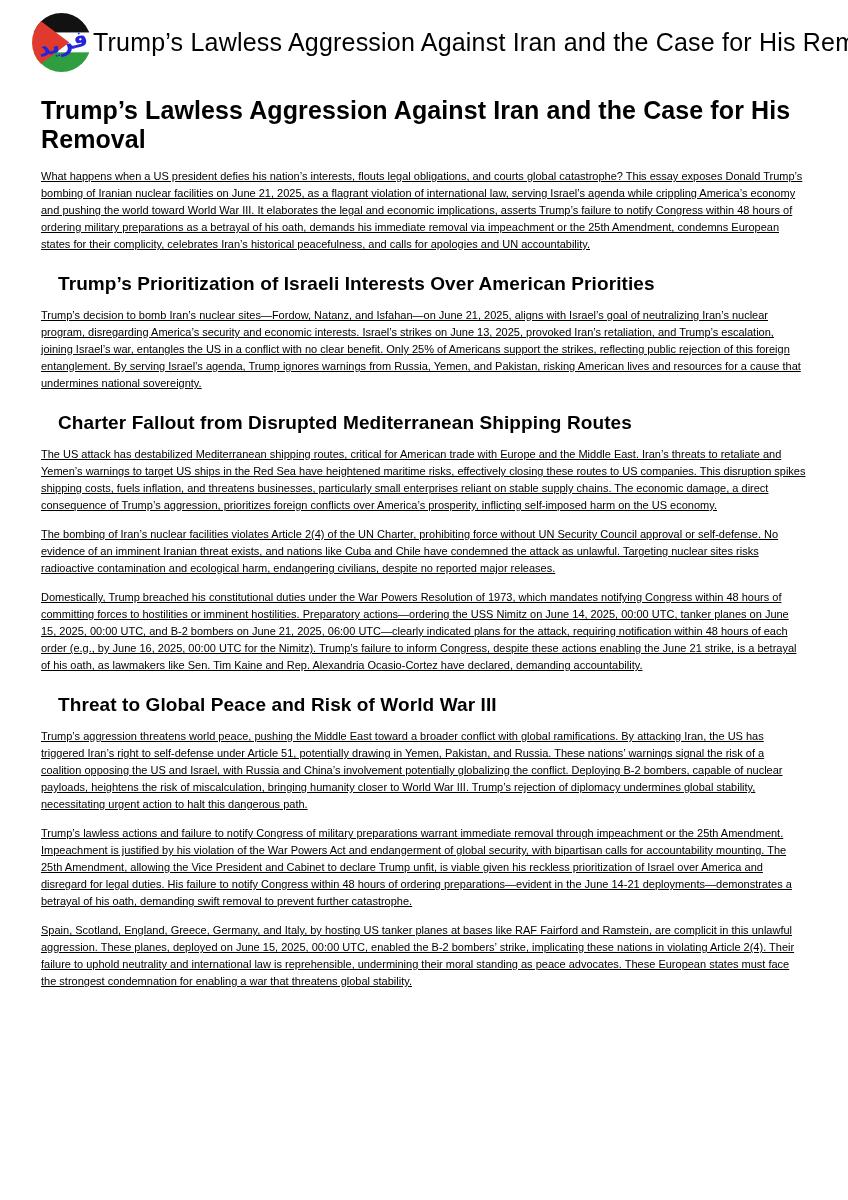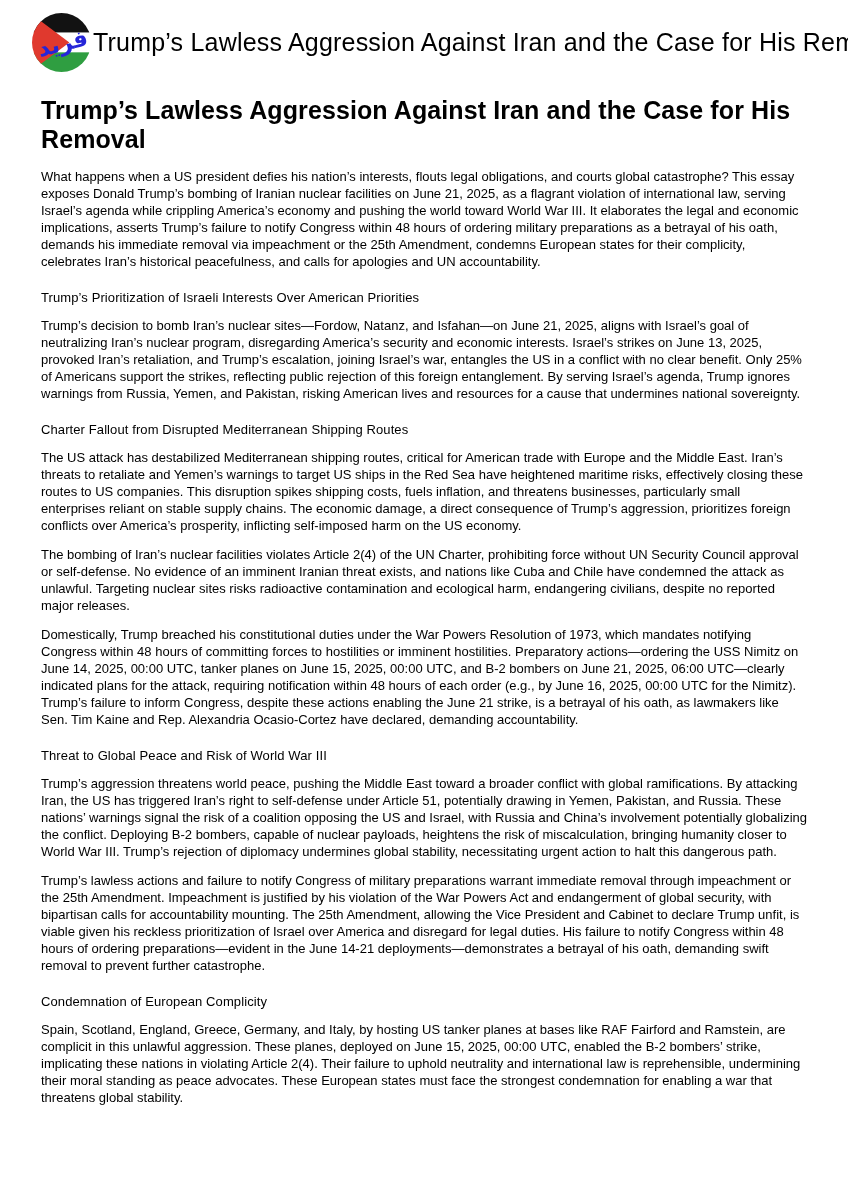--- a/index.html
+++ b/index.html
@@ -41,29 +41,30 @@
     width: 848px;
   }
   h1.article-title {
     font-size: 25px;
     line-height: 1.16;
     font-weight: 700;
     margin: 24px 0 14px 0;
     letter-spacing: 0.1px;
   }
   h2.section-heading, h2[data-name="section-heading"] {
-    font-size: 13px;
-    font-weight: 400;
-    margin: 20px 0 10px 0;
+    font-size: 19px;
+    font-weight: 700;
+    margin: 20px 0 10px 17px;
     letter-spacing: 0.1px;
   }
   p {
-    font-size: 13px;
+    font-size: 11px;
     line-height: 17px;
     margin: 12px 0;
+    text-decoration: underline;
   }
 </style>
 </head>
 <body>
 
 <header class="site-header" data-name="site-header">
   <svg class="logo" data-name="palestine-flag-logo-icon" viewBox="0 0 60 60" aria-hidden="true">
     <defs>
       <clipPath id="logoClip">
           <circle cx="30" cy="30" r="30"></circle>
@@ -86,16 +87,15 @@
   <div data-name="sections">
       <h2 data-name="section-heading">Trump’s Prioritization of Israeli Interests Over American Priorities</h2>
       <p data-name="section-paragraph">Trump’s decision to bomb Iran’s nuclear sites—Fordow, Natanz, and Isfahan—on June 21, 2025, aligns with Israel’s goal of neutralizing Iran’s nuclear program, disregarding America’s security and economic interests. Israel’s strikes on June 13, 2025, provoked Iran’s retaliation, and Trump’s escalation, joining Israel’s war, entangles the US in a conflict with no clear benefit. Only 25% of Americans support the strikes, reflecting public rejection of this foreign entanglement. By serving Israel’s agenda, Trump ignores warnings from Russia, Yemen, and Pakistan, risking American lives and resources for a cause that undermines national sovereignty.</p>
       <h2 data-name="section-heading">Charter Fallout from Disrupted Mediterranean Shipping Routes</h2>
       <p data-name="section-paragraph">The US attack has destabilized Mediterranean shipping routes, critical for American trade with Europe and the Middle East. Iran’s threats to retaliate and Yemen’s warnings to target US ships in the Red Sea have heightened maritime risks, effectively closing these routes to US companies. This disruption spikes shipping costs, fuels inflation, and threatens businesses, particularly small enterprises reliant on stable supply chains. The economic damage, a direct consequence of Trump’s aggression, prioritizes foreign conflicts over America’s prosperity, inflicting self-imposed harm on the US economy.</p>
       <p data-name="section-paragraph">The bombing of Iran’s nuclear facilities violates Article 2(4) of the UN Charter, prohibiting force without UN Security Council approval or self-defense. No evidence of an imminent Iranian threat exists, and nations like Cuba and Chile have condemned the attack as unlawful. Targeting nuclear sites risks radioactive contamination and ecological harm, endangering civilians, despite no reported major releases.</p>
       <p data-name="section-paragraph">Domestically, Trump breached his constitutional duties under the War Powers Resolution of 1973, which mandates notifying Congress within 48 hours of committing forces to hostilities or imminent hostilities. Preparatory actions—ordering the USS Nimitz on June 14, 2025, 00:00 UTC, tanker planes on June 15, 2025, 00:00 UTC, and B-2 bombers on June 21, 2025, 06:00 UTC—clearly indicated plans for the attack, requiring notification within 48 hours of each order (e.g., by June 16, 2025, 00:00 UTC for the Nimitz). Trump’s failure to inform Congress, despite these actions enabling the June 21 strike, is a betrayal of his oath, as lawmakers like Sen. Tim Kaine and Rep. Alexandria Ocasio-Cortez have declared, demanding accountability.</p>
       <h2 data-name="section-heading">Threat to Global Peace and Risk of World War III</h2>
       <p data-name="section-paragraph">Trump’s aggression threatens world peace, pushing the Middle East toward a broader conflict with global ramifications. By attacking Iran, the US has triggered Iran’s right to self-defense under Article 51, potentially drawing in Yemen, Pakistan, and Russia. These nations’ warnings signal the risk of a coalition opposing the US and Israel, with Russia and China’s involvement potentially globalizing the conflict. Deploying B-2 bombers, capable of nuclear payloads, heightens the risk of miscalculation, bringing humanity closer to World War III. Trump’s rejection of diplomacy undermines global stability, necessitating urgent action to halt this dangerous path.</p>
       <p data-name="section-paragraph">Trump’s lawless actions and failure to notify Congress of military preparations warrant immediate removal through impeachment or the 25th Amendment. Impeachment is justified by his violation of the War Powers Act and endangerment of global security, with bipartisan calls for accountability mounting. The 25th Amendment, allowing the Vice President and Cabinet to declare Trump unfit, is viable given his reckless prioritization of Israel over America and disregard for legal duties. His failure to notify Congress within 48 hours of ordering preparations—evident in the June 14-21 deployments—demonstrates a betrayal of his oath, demanding swift removal to prevent further catastrophe.</p>
-      <h2 data-name="section-heading">Condemnation of European Complicity</h2>
       <p data-name="section-paragraph">Spain, Scotland, England, Greece, Germany, and Italy, by hosting US tanker planes at bases like RAF Fairford and Ramstein, are complicit in this unlawful aggression. These planes, deployed on June 15, 2025, 00:00 UTC, enabled the B-2 bombers’ strike, implicating these nations in violating Article 2(4). Their failure to uphold neutrality and international law is reprehensible, undermining their moral standing as peace advocates. These European states must face the strongest condemnation for enabling a war that threatens global stability.</p>
     </div>
 </main>
 
 </body></html>

